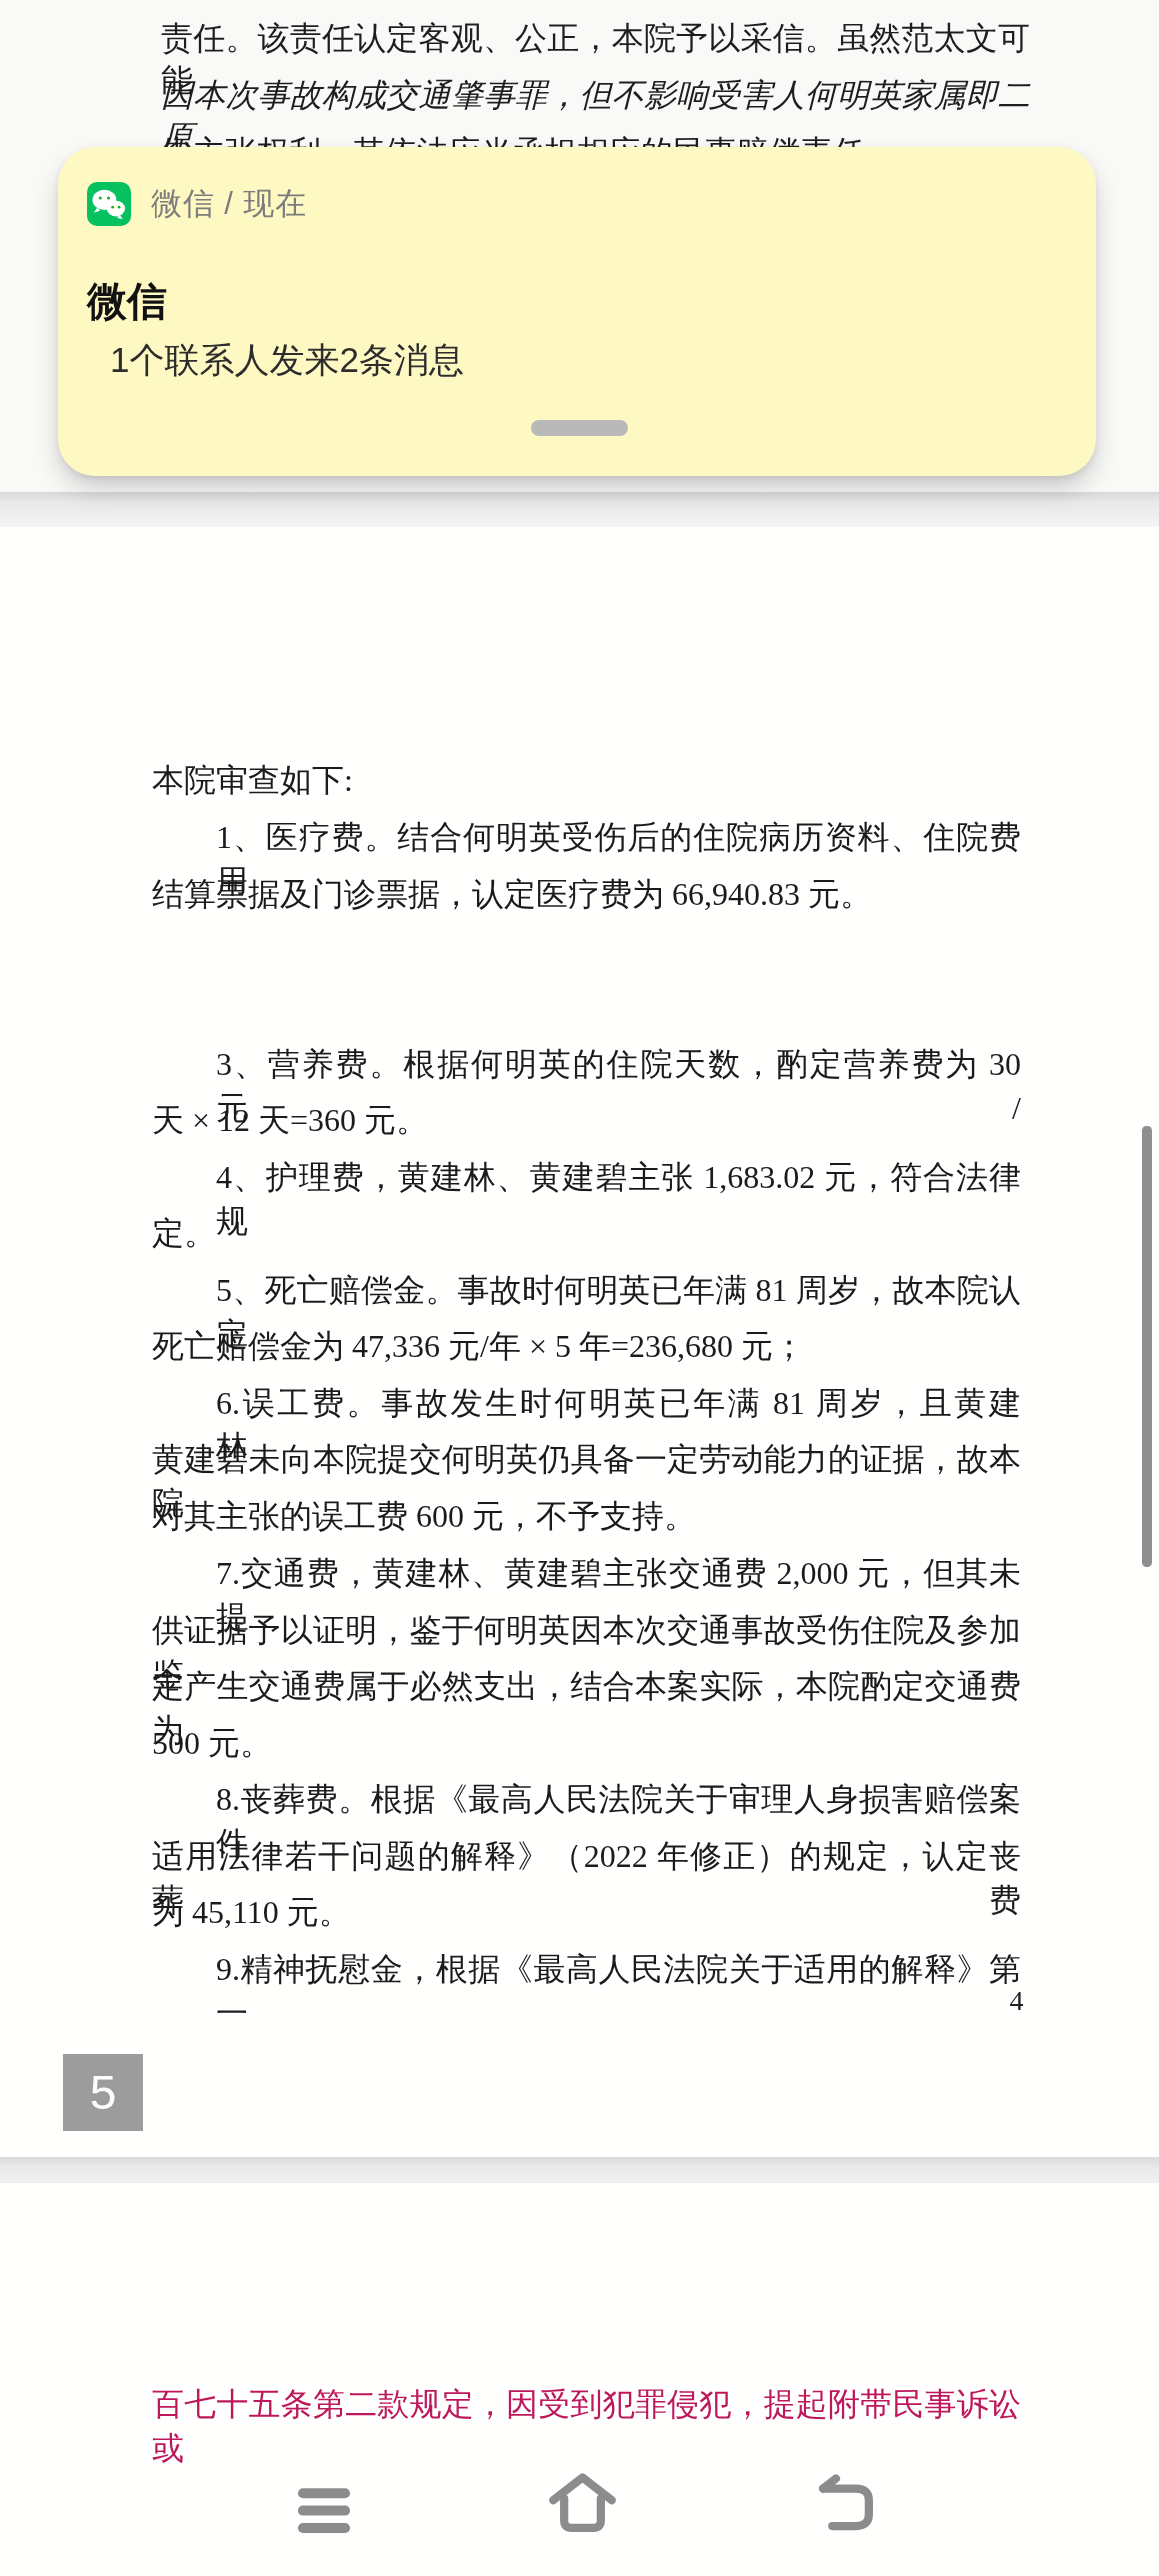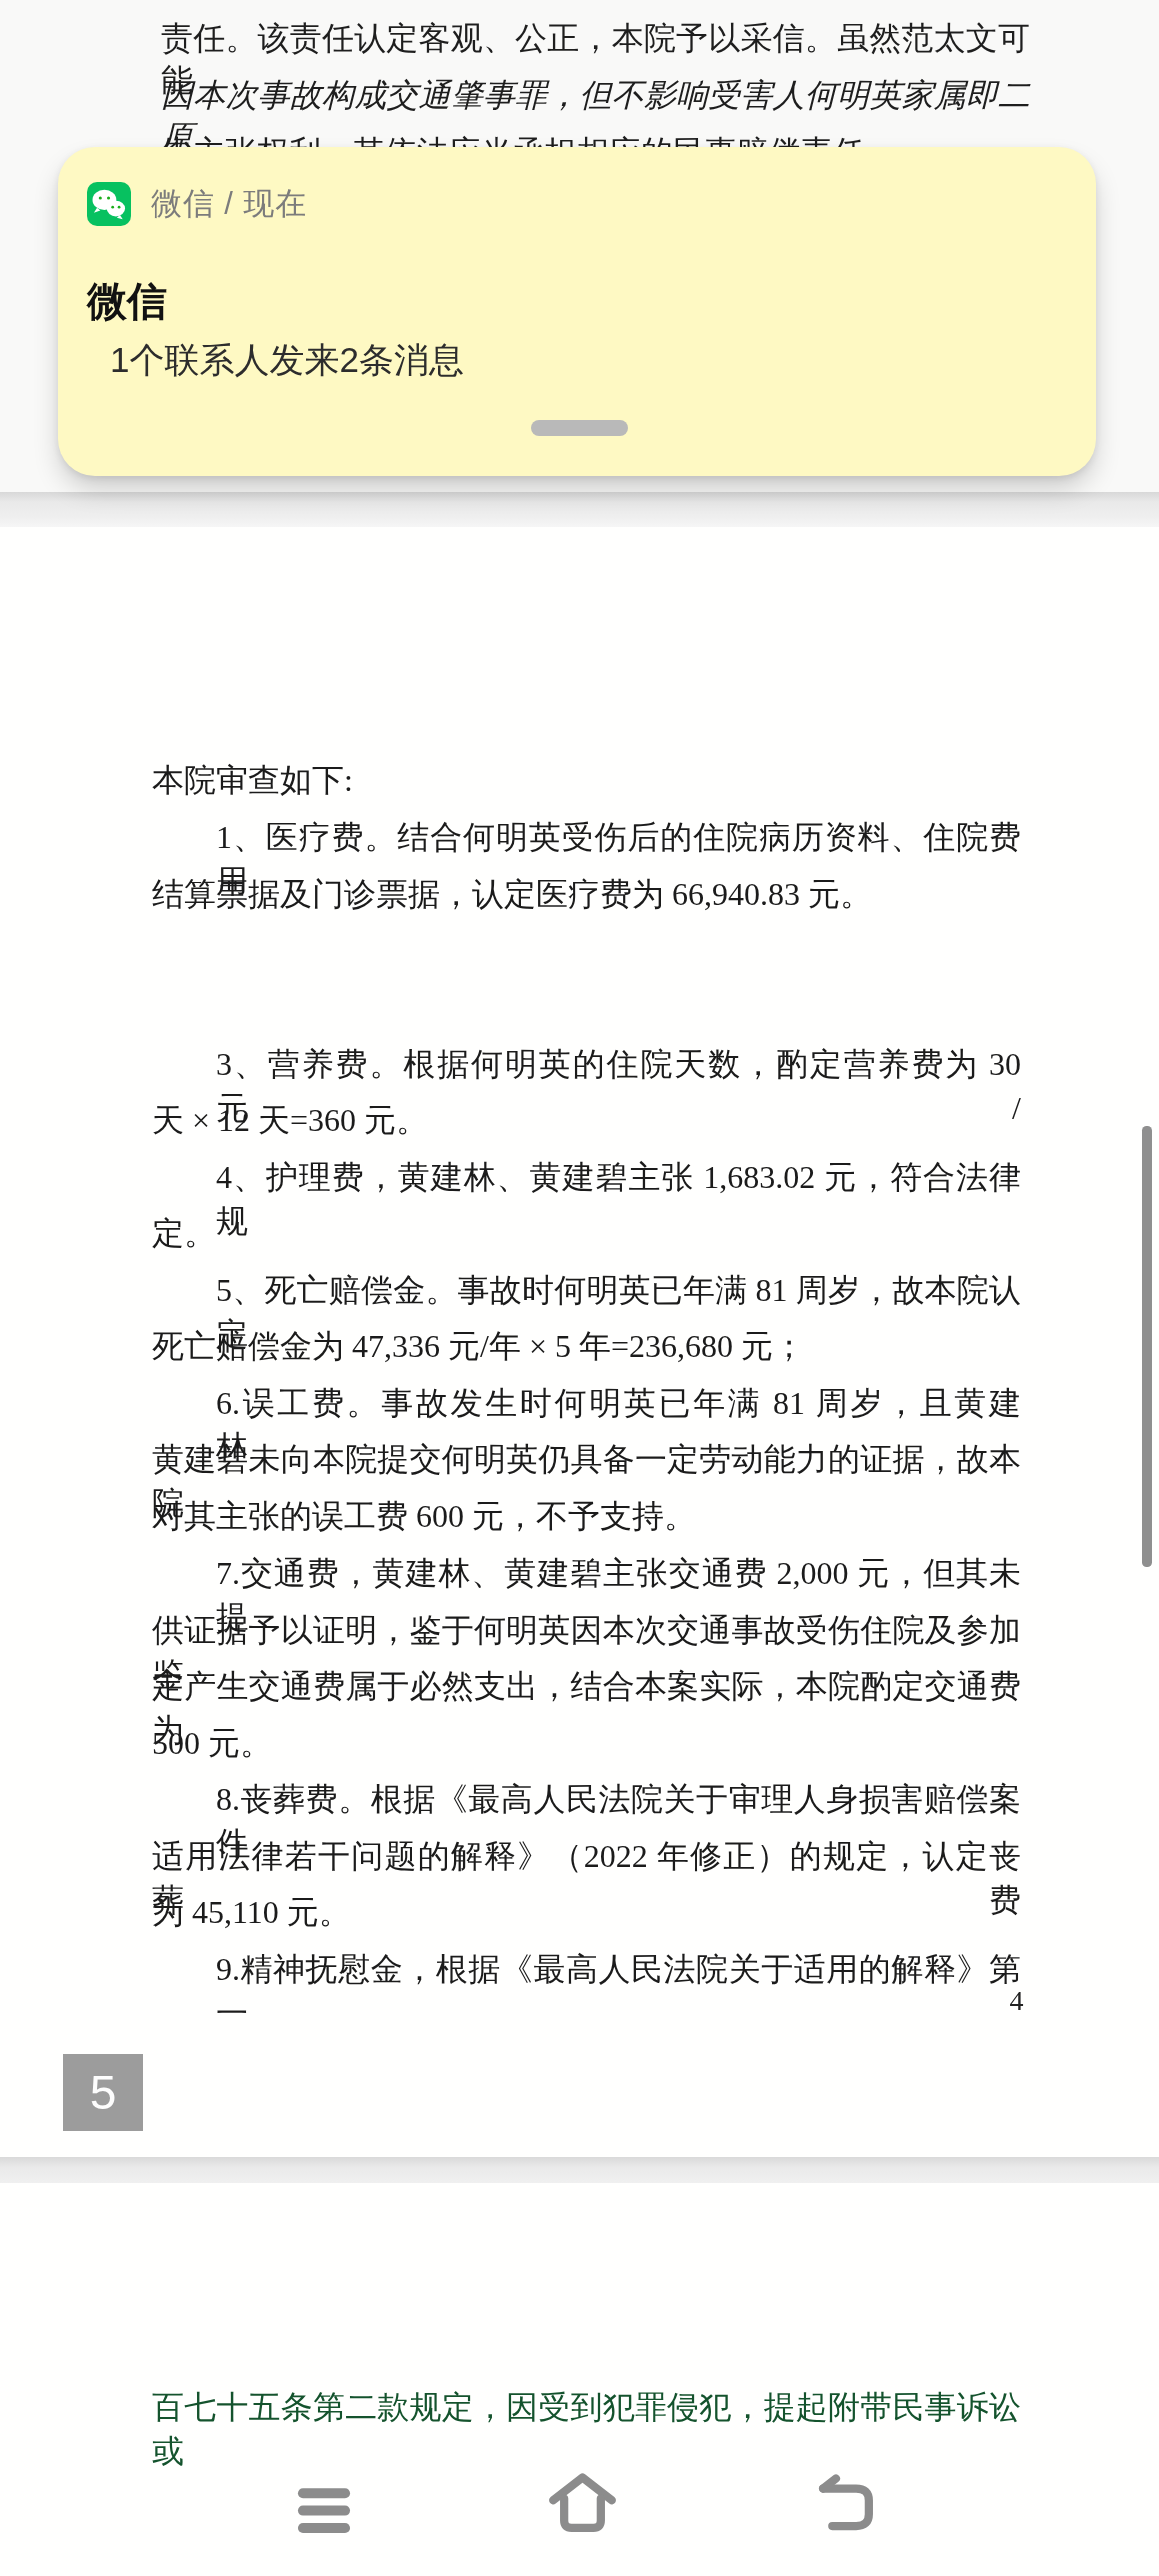--- a/index.html
+++ b/index.html
@@ -38,21 +38,21 @@
   .dline.ind{left:216px;width:805px;}
   .dline.j{white-space:normal;text-align:justify;text-align-last:justify;font-family:Liberation Serif, serif;}
   .page-num{position:absolute;left:998px;top:1458px;width:37px;font-family:"Liberation Serif","DejaVu Serif",serif;
             font-size:28px;color:#222;text-align:center;}
   .pager-badge{position:absolute;left:63px;top:1527px;width:80px;height:77px;background:#9c9c9c;
                display:flex;align-items:center;justify-content:center;font-size:48px;color:#fdfdfd;}
 
   
   .sheet2{position:absolute;left:0;top:2183px;width:1159px;height:393px;background:#fffffe;}
   .sheet2 .nline{position:absolute;left:152px;top:202px;width:869px;height:46px;
-                 font-family:Liberation Serif, serif;font-size:32px;line-height:44px;color:#14532d;
+                 font-family:Liberation Mono, monospace;font-size:32px;line-height:44px;color:#be185d;
                  text-align:justify;text-align-last:justify;}
 
   
   .navbar{position:absolute;left:0;top:2447px;width:1159px;height:129px;}
   .nav-btn{position:absolute;background:transparent;border:none;padding:0;cursor:pointer;}
   .nav-menu{left:292px;top:37px;width:64px;height:55px;}
   .nav-home{left:544px;top:22px;width:77px;height:70px;}
   .nav-back{left:810px;top:26px;width:72px;height:64px;}
 
   

